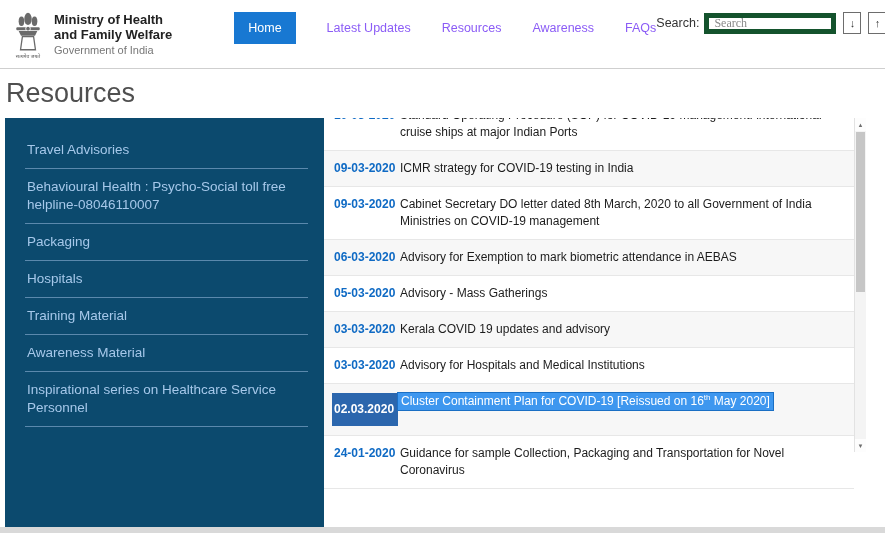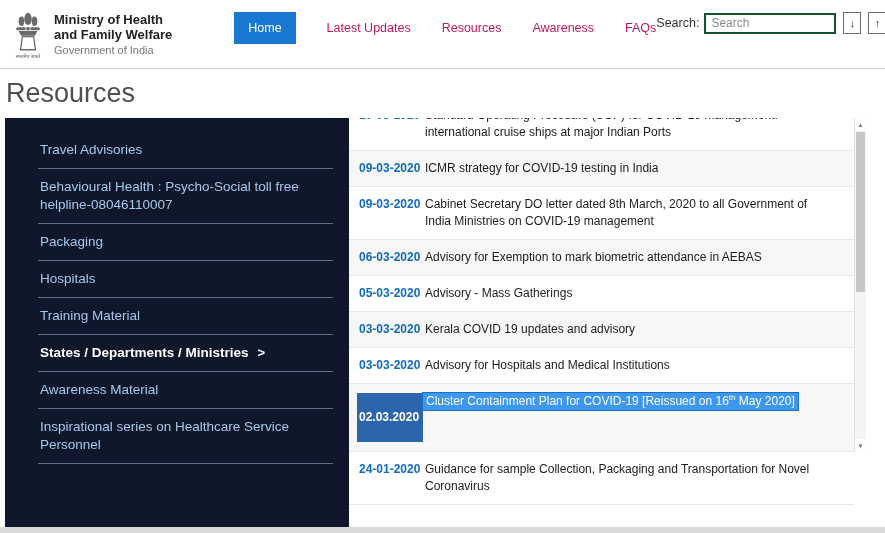--- a/index.html
+++ b/index.html
@@ -9,56 +9,56 @@
   
   .header { height:57px; display:flex; align-items:flex-start; background:#fff;
             border-bottom:1px solid #cfcfcf; padding-left:10px;margin-top:12px; }
   .emblem-wrap { display:flex; flex-direction:column; align-items:center; width:36px; flex:none; }
   .emblem-caption { font-size:5px; color:#555; margin-top:1px; white-space:nowrap; }
   .ministry { margin-left:8px; flex:none; }
   .ministry .l1 { font-size:13px; font-weight:bold; color:#222; line-height:15px; }
   .ministry .gov { font-size:11px; color:#777; margin-top:2px; }
 
   .nav { display:flex; align-items:center; gap:31px; margin-left:62px; }
-  .nav-item { font-size:12.5px; color:#be185d; cursor:pointer; white-space:nowrap; }
+  .nav-item { font-size:12.5px; color:#8b5cf6; cursor:pointer; white-space:nowrap; }
   .nav-item.active { background:#1878d2; color:#fff; padding:9px 14px; }
 
   .search { margin-left:auto; display:flex; align-items:center; gap:5px; padding-right:4px; }
   .search-label { font-size:12.5px; color:#333; }
-  .search-input { width:132px; height:21px; border:2px solid #14532d; font-size:12px;
-                  padding:0 5px; color:#333; font-family:Liberation Sans, sans-serif; }
+  .search-input { width:132px; height:21px; border:5px solid #14532d; font-size:12px;
+                  padding:0 5px; color:#333; font-family:Liberation Serif, serif; }
   .search-input::placeholder { color:#8a8a8a; }
   .arrow-btn { width:18px; height:22px; border:1px solid #6d6d6d; background:#fff;
                font-size:11px; color:#333; display:flex; align-items:center;
                justify-content:center; cursor:pointer; margin-left:2px; }
 
   
   .page-title-bar { height:49px; display:flex; align-items:center; padding-left:6px; background:#fff; }
   .page-title { font-size:27px; color:#4f4f4f; }
 
   
   .main { display:flex; height:409px; margin-left:5px; margin-right:19px; }
 
-  .sidebar { width:344px; flex:none; background:#0f172a; padding-top:14px;padding-left:13px; }
+  .sidebar { width:319px; flex:none; background:#0c4a6e; padding-top:14px; }
   .side-item { margin:0 16px 0 20px; padding:9px 2px; border-bottom:1px solid rgba(170,200,235,0.5);
                color:#a6c8ea; font-size:13.5px; line-height:18px; cursor:pointer;
                display:flex; align-items:center; }
   .side-item.active { color:#fff; font-weight:bold; }
   .chevron { margin-left:9px; font-weight:bold; font-size:13px; color:#fff; }
 
   .content { flex:1; background:#fff; position:relative; overflow:hidden; }
   .list { margin-right:12px; overflow:hidden; }
   .row { display:flex; align-items:flex-start; padding:9px 30px 9px 10px;
          border-bottom:1px solid #e7e7e7; font-size:12px; line-height:17px; background:#fff; }
   .row:nth-child(even) { background:#f7f7f7; }
   .row.clipped { margin-top:-20px; }
   .date { flex:none; width:66px; color:#0f6ac4; font-weight:bold; }
   .title { color:#1c1c1c; }
   .title sup { font-size:8px; line-height:0; }
-  .hl-date { background:#2b66ad; color:#fff; padding:16px 2px; margin-left:-2px; }
+  .hl-date { background:#2b66ad; color:#fff; padding:8px 2px; margin-left:-2px; }
   .hl-title { background:#3e97ef; color:#fff; outline:1px solid #1a6fc4; padding:0 3px; }
 
   
   .scrollbar { position:absolute; top:0; right:0; width:12px; height:334px;
                background:#f4f4f4; border-left:1px solid #e2e2e2; }
   .sb-btn { position:absolute; left:0; width:11px; height:13px; background:#fdfdfd;
             color:#6e6e6e; font-size:6px; display:flex; align-items:center;
             justify-content:center; cursor:pointer; }
   .sb-up { top:0; }
   .sb-down { bottom:0; }
@@ -125,24 +125,20 @@
         </div>
         <div class="side-item">
           <span>Packaging</span>
         </div>
         <div class="side-item">
           <span>Hospitals</span>
         </div>
         <div class="side-item">
           <span>Training Material</span>
         </div>
-        <div class="side-item active">
-          <span>States / Departments / Ministries</span>
-          <span class="chevron">&gt;</span>
-        </div>
         <div class="side-item">
           <span>Awareness Material</span>
         </div>
         <div class="side-item">
           <span>Inspirational series on Healthcare Service Personnel</span>
         </div>
       </div>
   </div>
   <div class="content">
     <div class="list">

